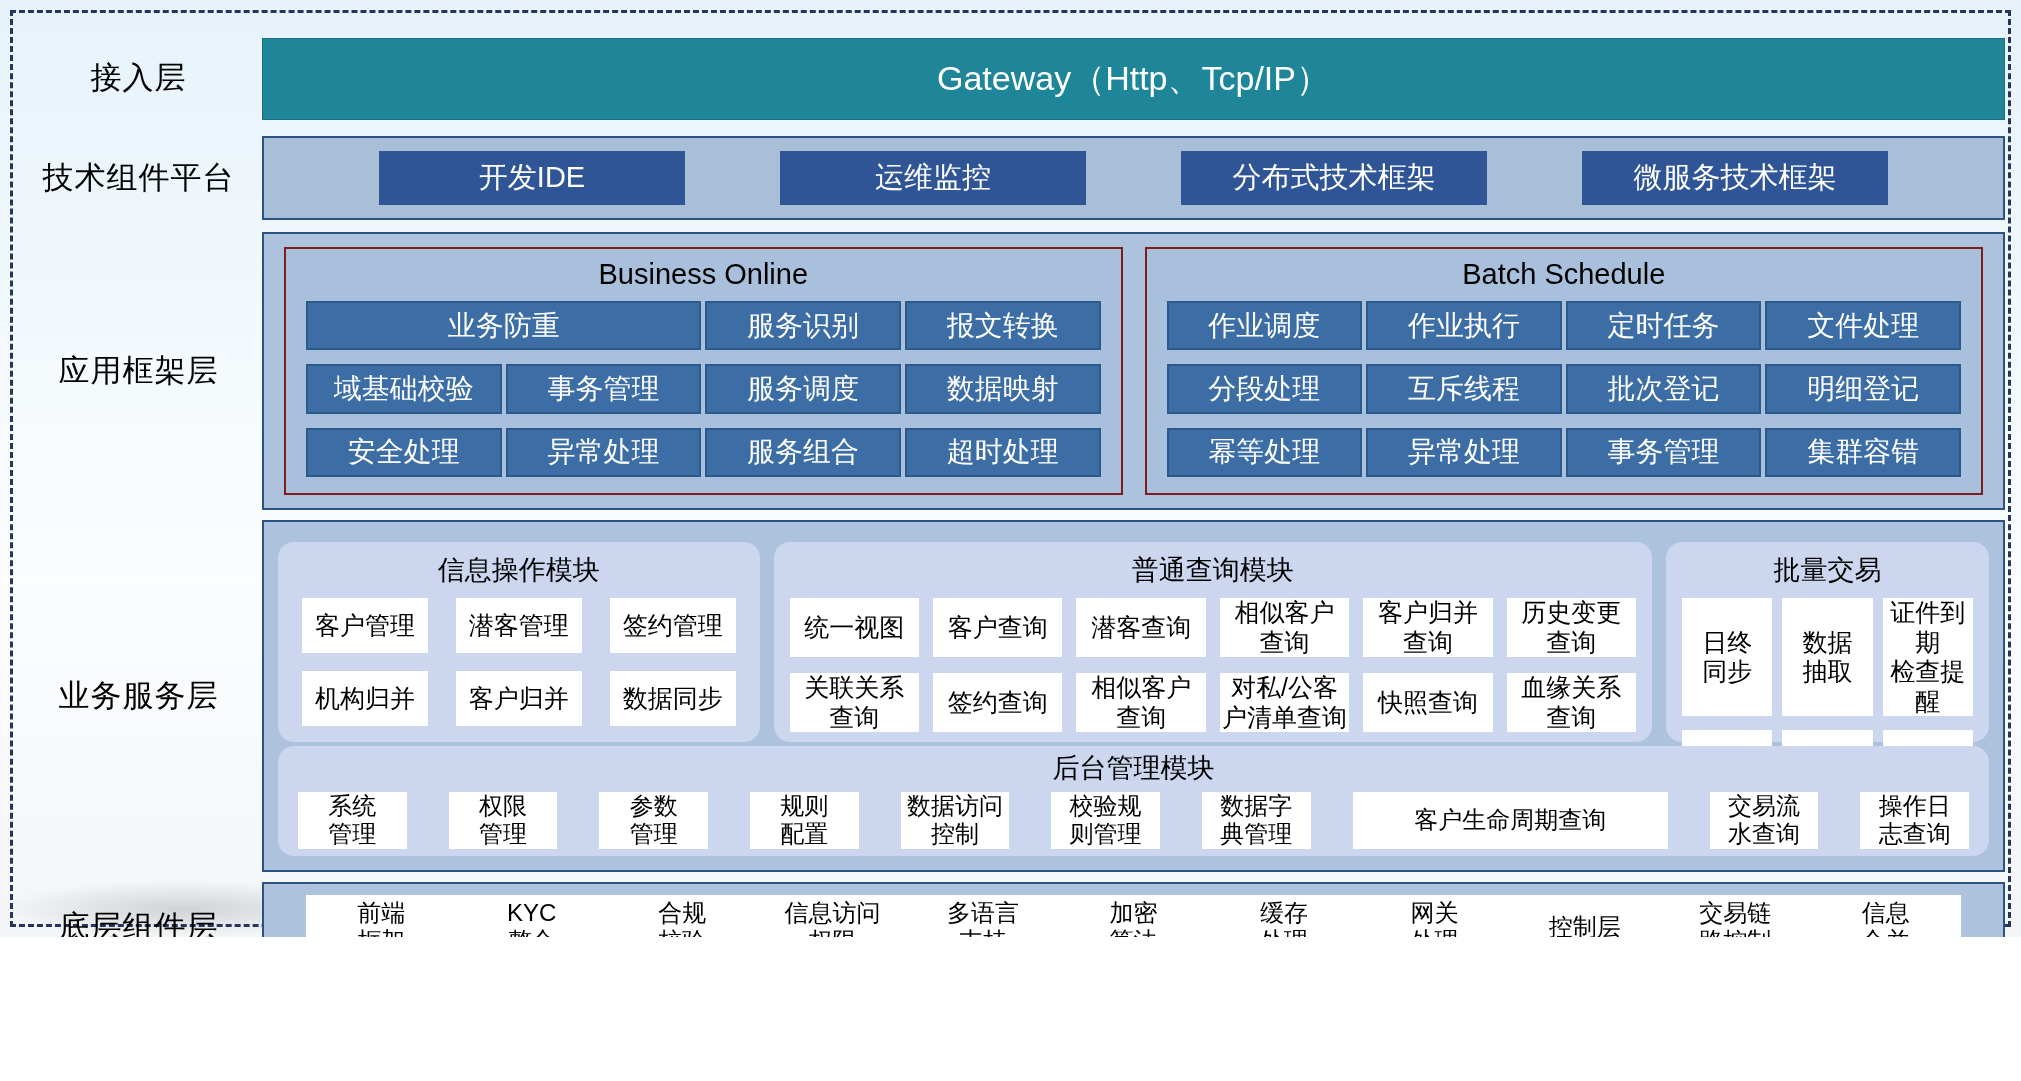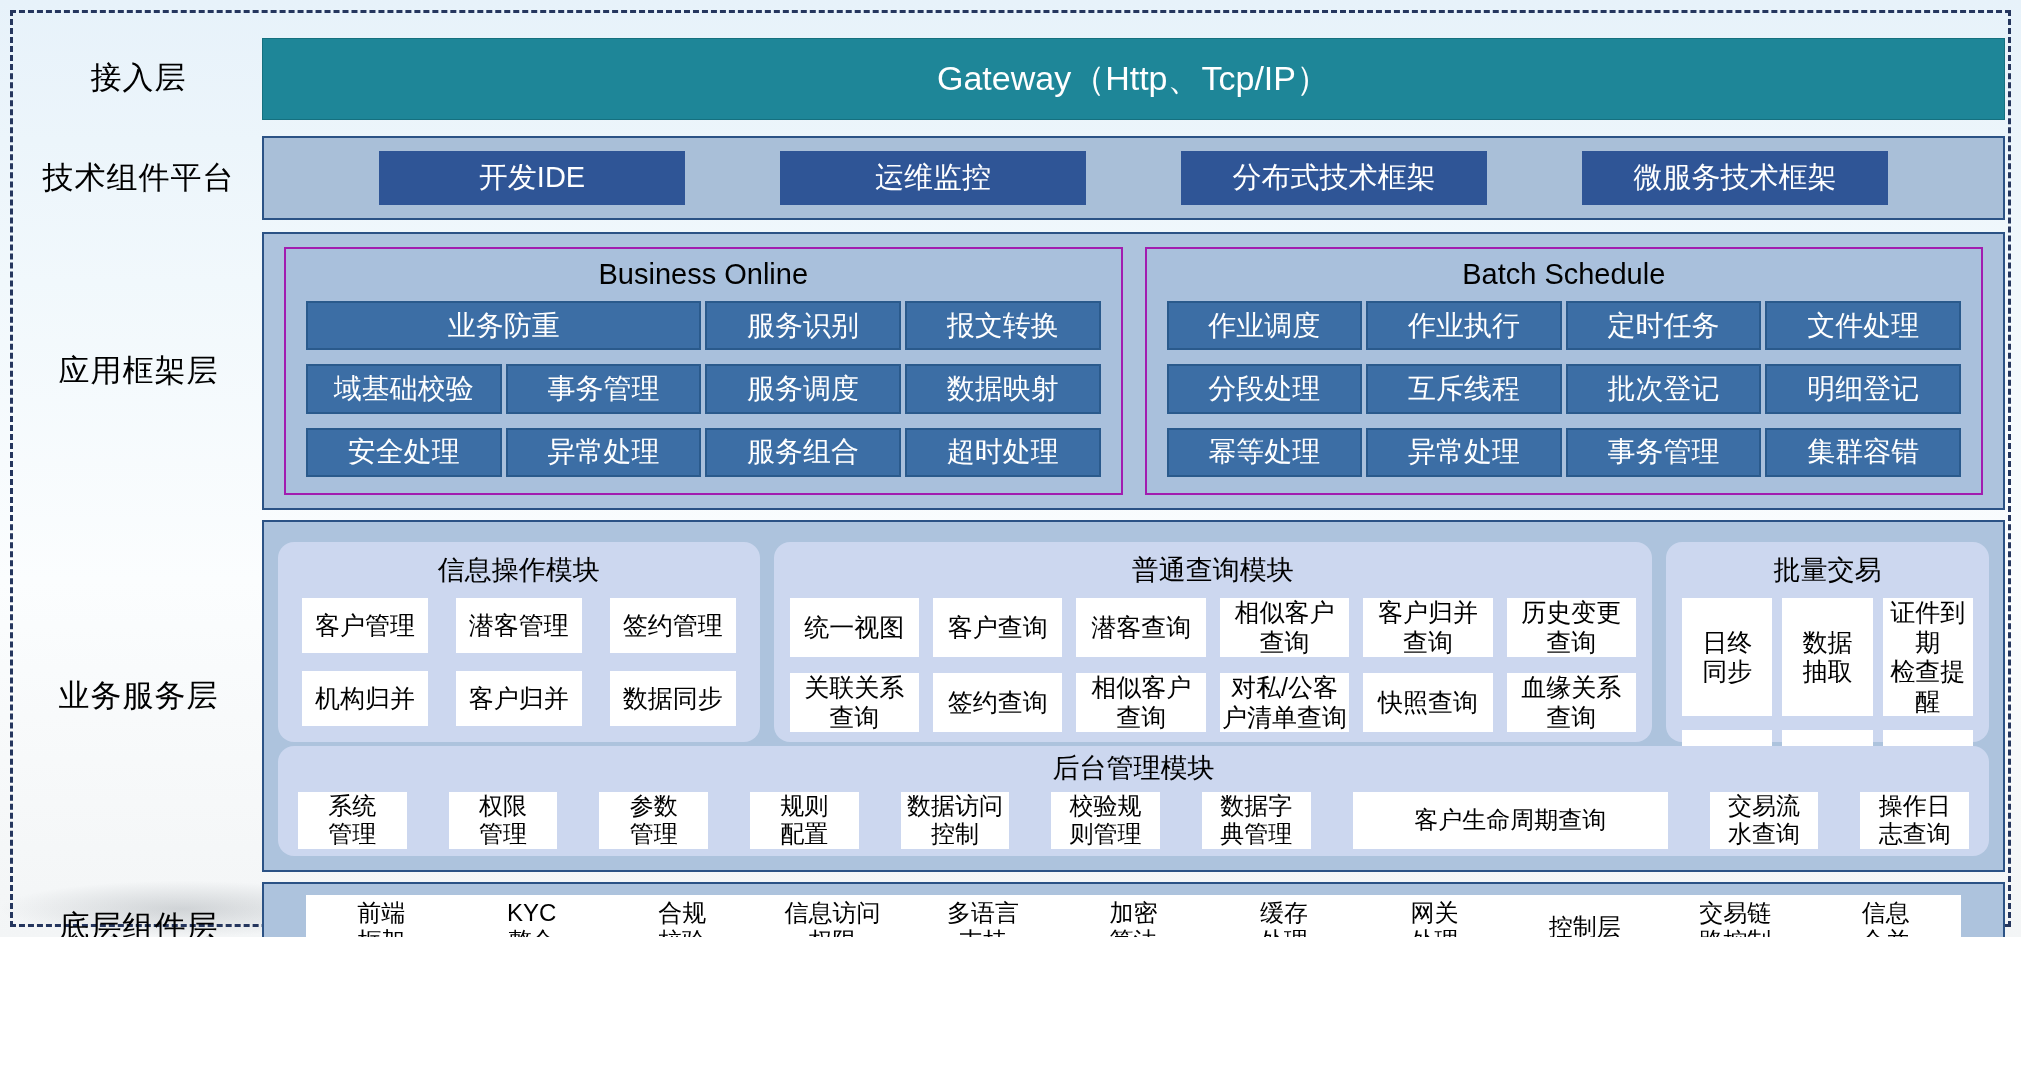--- a/index.html
+++ b/index.html
@@ -27,21 +27,21 @@
   .teal-bar{height:100%;background:#1E8698;border:1px solid #15707f;color:#fff;
     display:flex;align-items:center;justify-content:center;font-size:34px;}
 
   .tech-wrap{height:100%;box-sizing:border-box;background:#A9BFD8;border:2px solid #2B5285;
     display:flex;align-items:center;justify-content:space-evenly;padding:0 20px;}
   .tech-btn{width:306px;height:54px;background:#2F5596;color:#fff;font-size:29px;
     display:flex;align-items:center;justify-content:center;}
 
   .fw-wrap{height:100%;box-sizing:border-box;background:#ADC3DD;border:2px solid #2B5285;
     display:flex;gap:22px;padding:13px 20px;}
-  .fw-panel{flex:1;min-width:0;background:#A9C0DC;border:2px solid #a21caf;
+  .fw-panel{flex:1;min-width:0;background:#A9C0DC;border:2px solid #7f1d1d;
     display:flex;flex-direction:column;box-sizing:border-box;}
   .fw-title{text-align:center;font-size:29px;padding:9px 0 4px;}
   .fw-grid{flex:1;display:grid;grid-template-columns:repeat(4,1fr);
     gap:14px 4px;padding:6px 20px 16px;}
   .fw-btn{background:#3C6EA5;border:2px solid #2A5A8C;color:#fff;font-size:28px;
     display:flex;align-items:center;justify-content:center;box-sizing:border-box;}
 
   .bs-wrap{height:100%;box-sizing:border-box;background:#ADC3DD;border:2px solid #2B5285;
     display:flex;flex-direction:column;gap:4px;padding:20px 14px 14px;}
   .bs-modules{display:flex;gap:14px;flex:1;min-height:0;}

